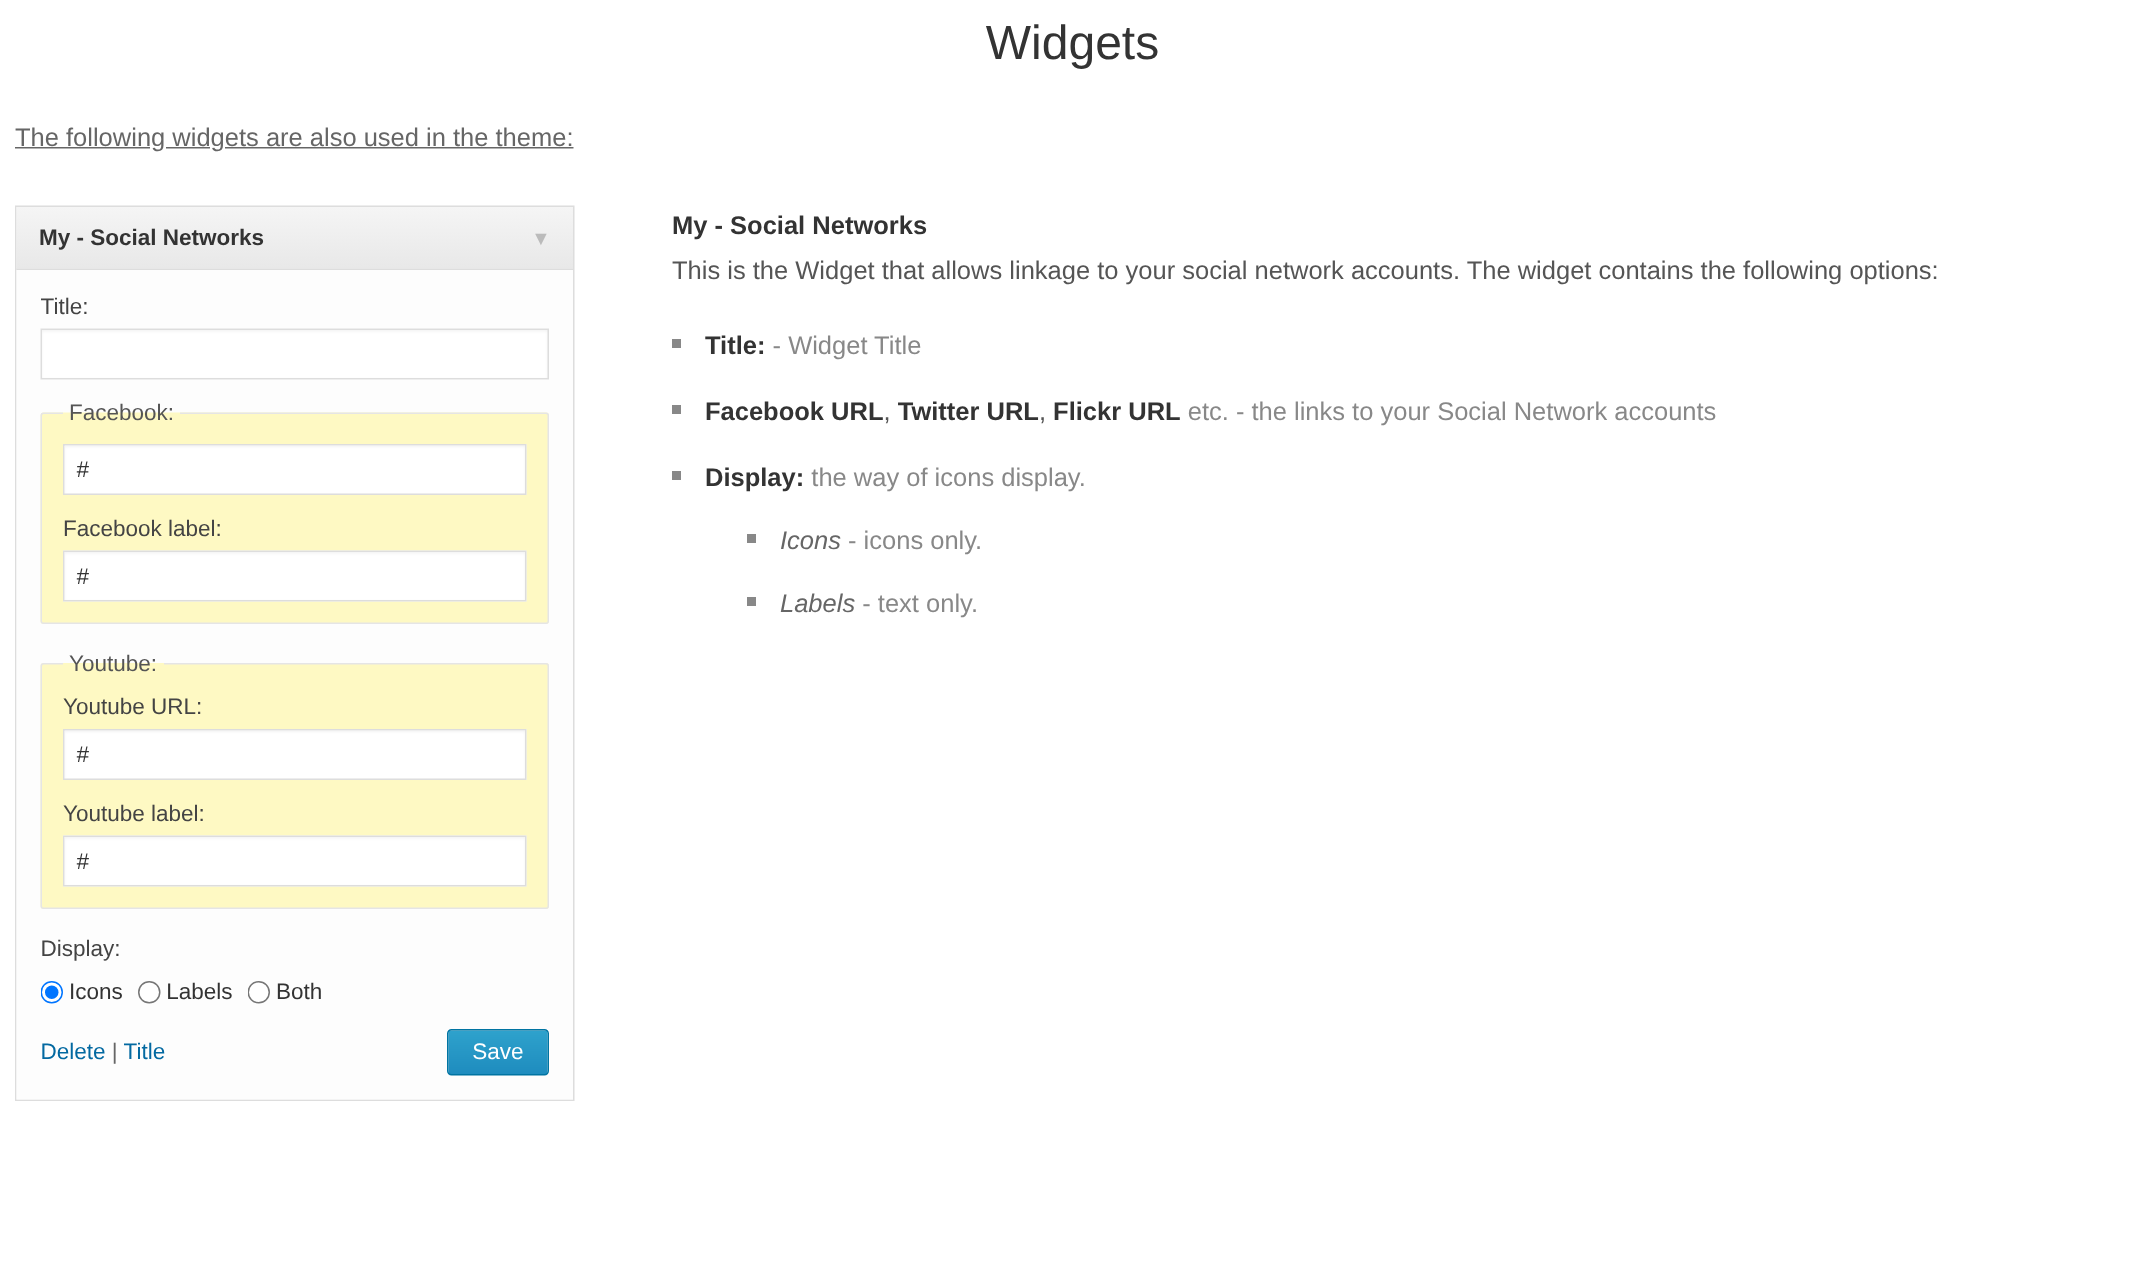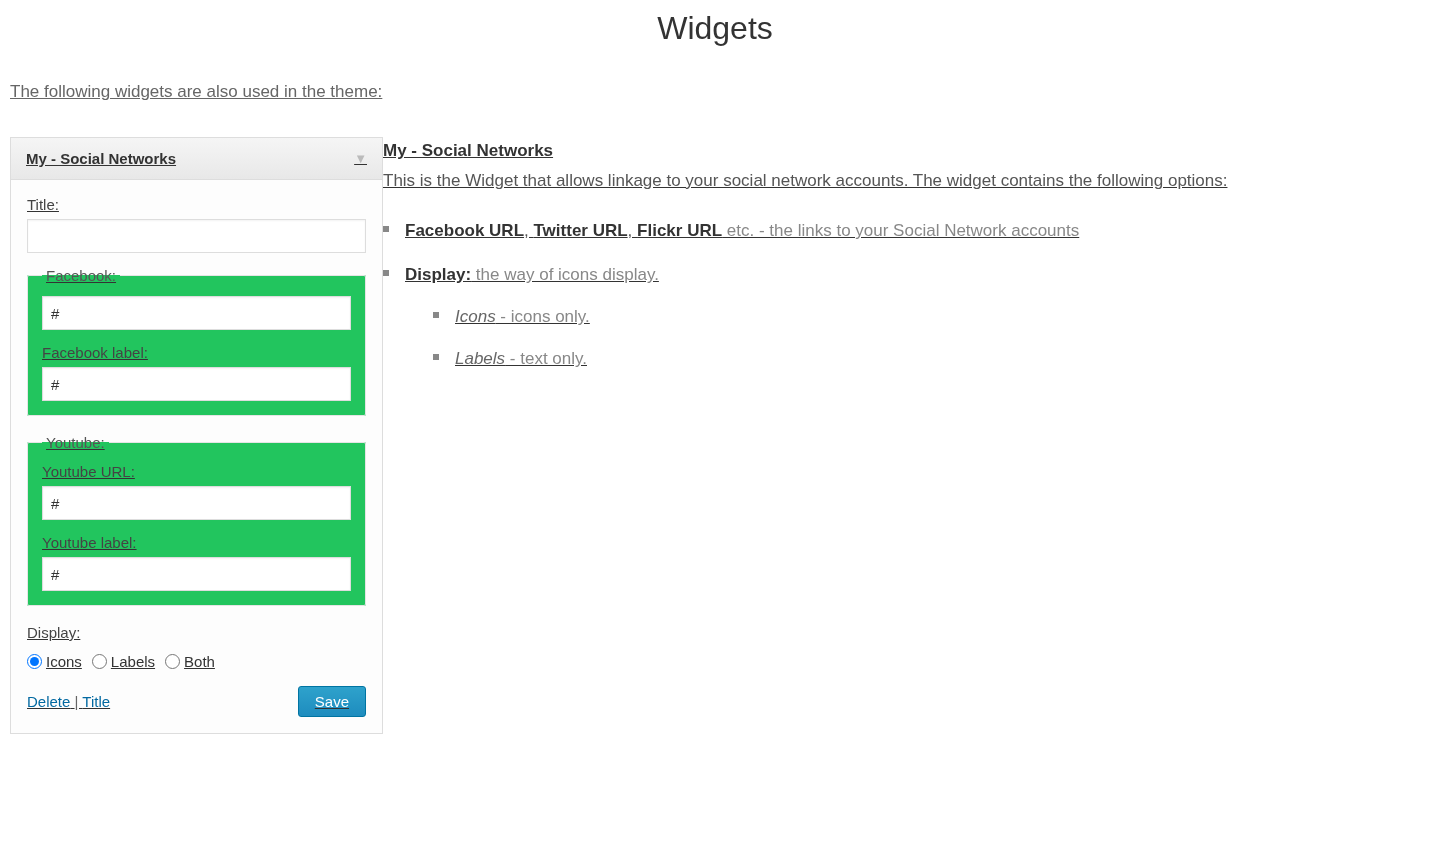--- a/index.html
+++ b/index.html
@@ -21,22 +21,22 @@
       text-align: center;
     }
     .intro-text {
       font-size: 17px;
       color: #666;
       margin-bottom: 35px;
       text-decoration: underline;
     }
     .main-container {
       display: flex;
+      gap: 65px;
       align-items: flex-start;
-      text-decoration: underline;
     }
     
     .widget-panel {
       width: 373px;
       border: 1px solid #ddd;
       background: #f9f9f9;
       flex-shrink: 0;
     }
     .widget-header {
       background: linear-gradient(to bottom, #f5f5f5, #e8e8e8);
@@ -78,21 +78,21 @@
       background: #fff;
       box-shadow: inset 0 1px 2px rgba(0,0,0,0.05);
       font-size: 15px;
       color: #333;
     }
     fieldset.group {
       border: 1px solid #e5e5e5;
       border-radius: 2px;
       padding: 12px 14px 14px 14px;
       margin-bottom: 18px;
-      background: #22c55e;
+      background: #fef9c3;
     }
     fieldset.group legend {
       font-size: 15px;
       color: #555;
       padding: 0 4px;
     }
     .display-section {
       margin-top: 4px;
       margin-bottom: 16px;
     }
@@ -255,20 +255,23 @@
       </div>
 
     </div>
   </div>
 
   <div class="description">
     <div class="desc-title">My - Social Networks</div>
     <p>This is the Widget that allows linkage to your social network accounts. The widget contains the following options:</p>
 
     <ul class="bullets">
+      <li>
+        <span class="b">Title:</span><span class="light"> - Widget Title</span>
+      </li>
       <li>
         <span class="b">Facebook URL</span><span>, </span><span class="b">Twitter URL</span><span>, </span><span class="b">Flickr URL</span><span class="light"> etc. - the links to your Social Network accounts</span>
       </li>
       <li>
         <span class="b">Display:</span><span class="light"> the way of icons display.</span>
         <ul class="bullets nested">
           <li>
             <span class="i">Icons</span><span class="light"> - icons only.</span>
           </li>
           <li>

